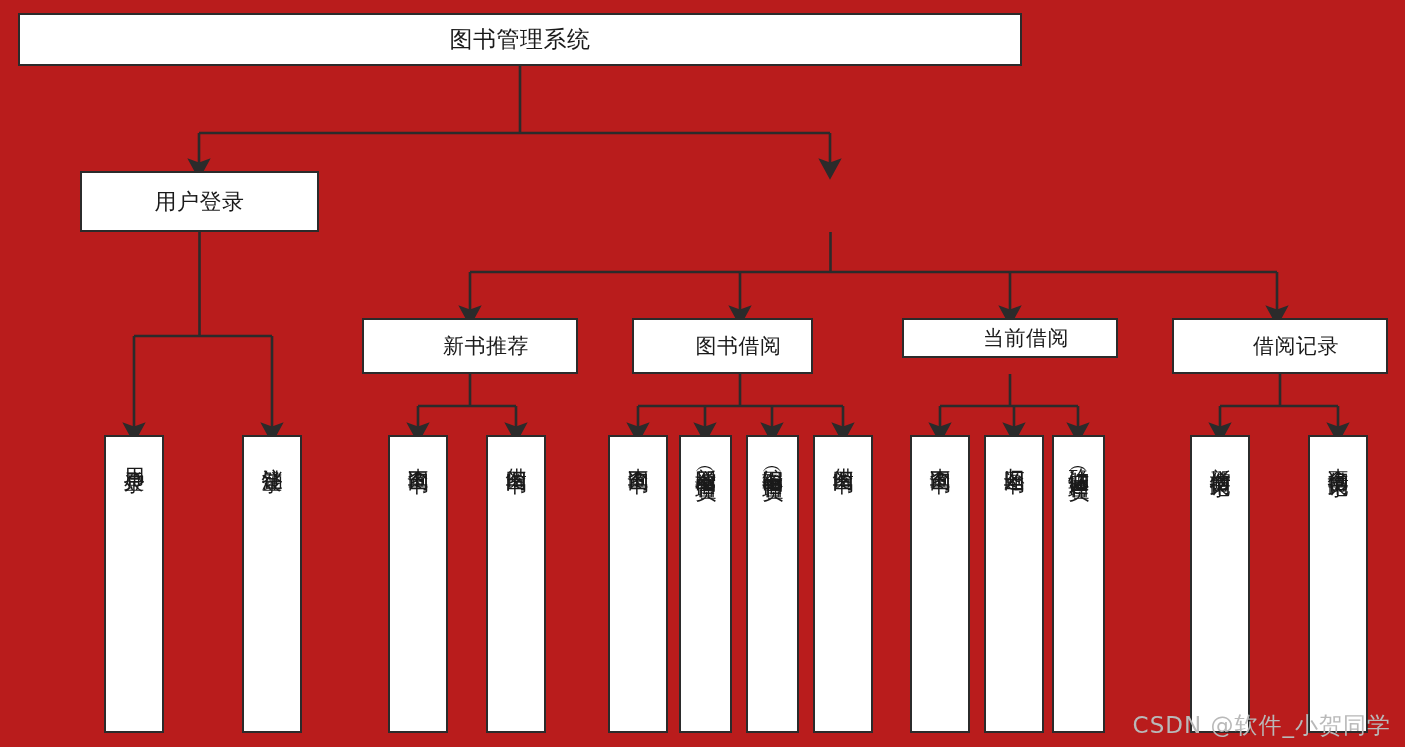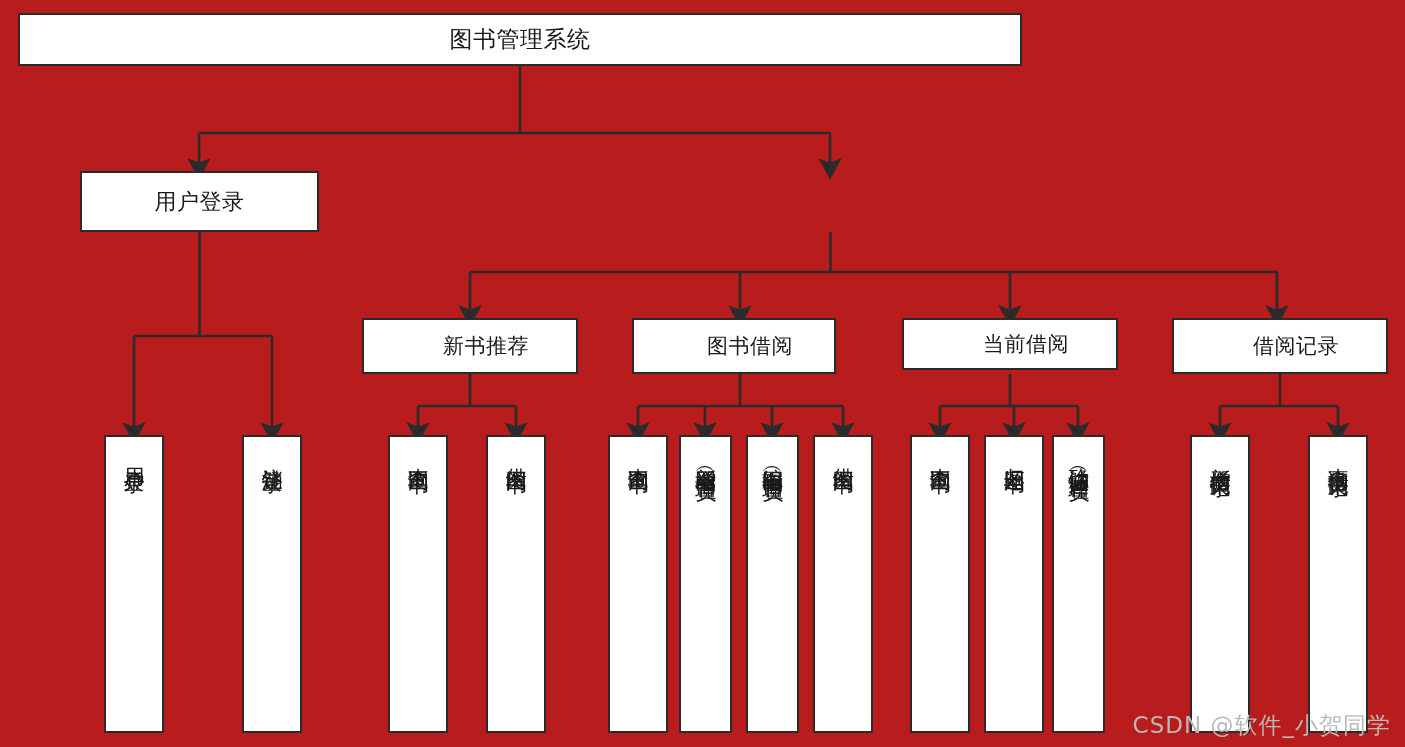--- a/index.html
+++ b/index.html
@@ -122,24 +122,24 @@
     <span>图书管理系统</span>
   </div>
 
   <div class="node lvl2" id="node-user-login" style="left: 80px; top: 171px; width: 239px; height: 61px;">
     <span>用户登录</span>
   </div>
 
   <div class="node lvl3" id="node-new-book-recommend" style="left: 362px; top: 318px; width: 216px; height: 56px;">
     <span>新书推荐</span>
   </div>
-  <div class="node lvl3" id="node-book-borrow" style="left: 632px; top: 318px; width: 204px; height: 56px;">
+  <div class="node lvl3" id="node-book-borrow" style="left: 632px; top: 318px; width: 181px; height: 56px;">
     <span>图书借阅</span>
   </div>
-  <div class="node lvl3" id="node-current-borrow" style="left: 902px; top: 318px; width: 216px; height: 52px;">
+  <div class="node lvl3" id="node-current-borrow" style="left: 902px; top: 318px; width: 216px; height: 40px;">
     <span>当前借阅</span>
   </div>
   <div class="node lvl3" id="node-borrow-record" style="left: 1172px; top: 318px; width: 216px; height: 56px;">
     <span>借阅记录</span>
   </div>
 
   <div id="leaf-host">
       <div class="node leaf" style="left: 104px; top: 435px; width: 60px; height: 298px;">
         <span class="vtext">用户登录</span>
       </div>

